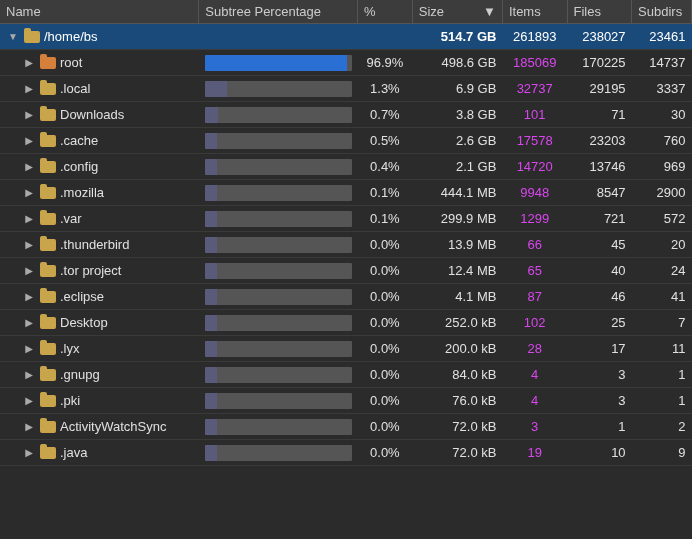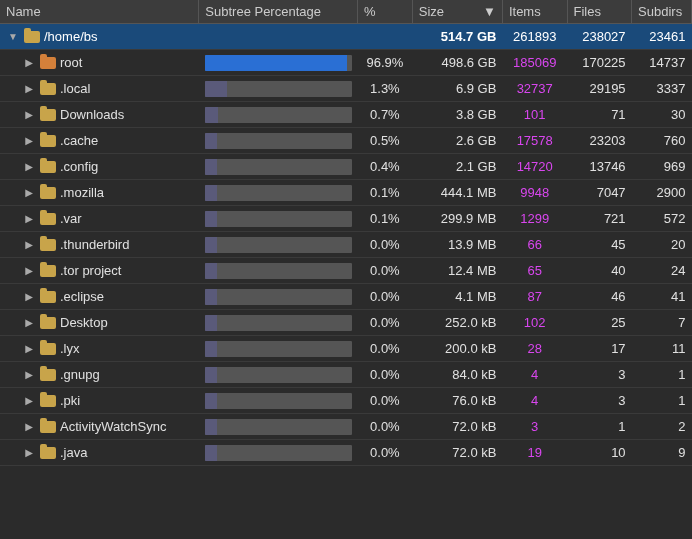--- a/index.html
+++ b/index.html
@@ -262,21 +262,21 @@
           </div>
         </td>
         <td class="col-subtree">
           <div class="bar-container">
             <div class="bar-fill bar-small" style="width: 8%;"></div>
           </div>
         </td>
         <td class="col-percent">0.1%</td>
         <td class="col-size">444.1 MB</td>
         <td class="col-items items-col">9948</td>
-        <td class="col-files">7047</td>
+        <td class="col-files">8547</td>
         <td class="col-subdirs">2900</td>
       </tr>
       <tr>
         <td class="col-name">
           <div class="row-name-cell" style="padding-left: 16px;">
             <span class="expander">▶</span>
             <span class="folder-icon"></span>
             <span>.var</span>
           </div>
         </td>

